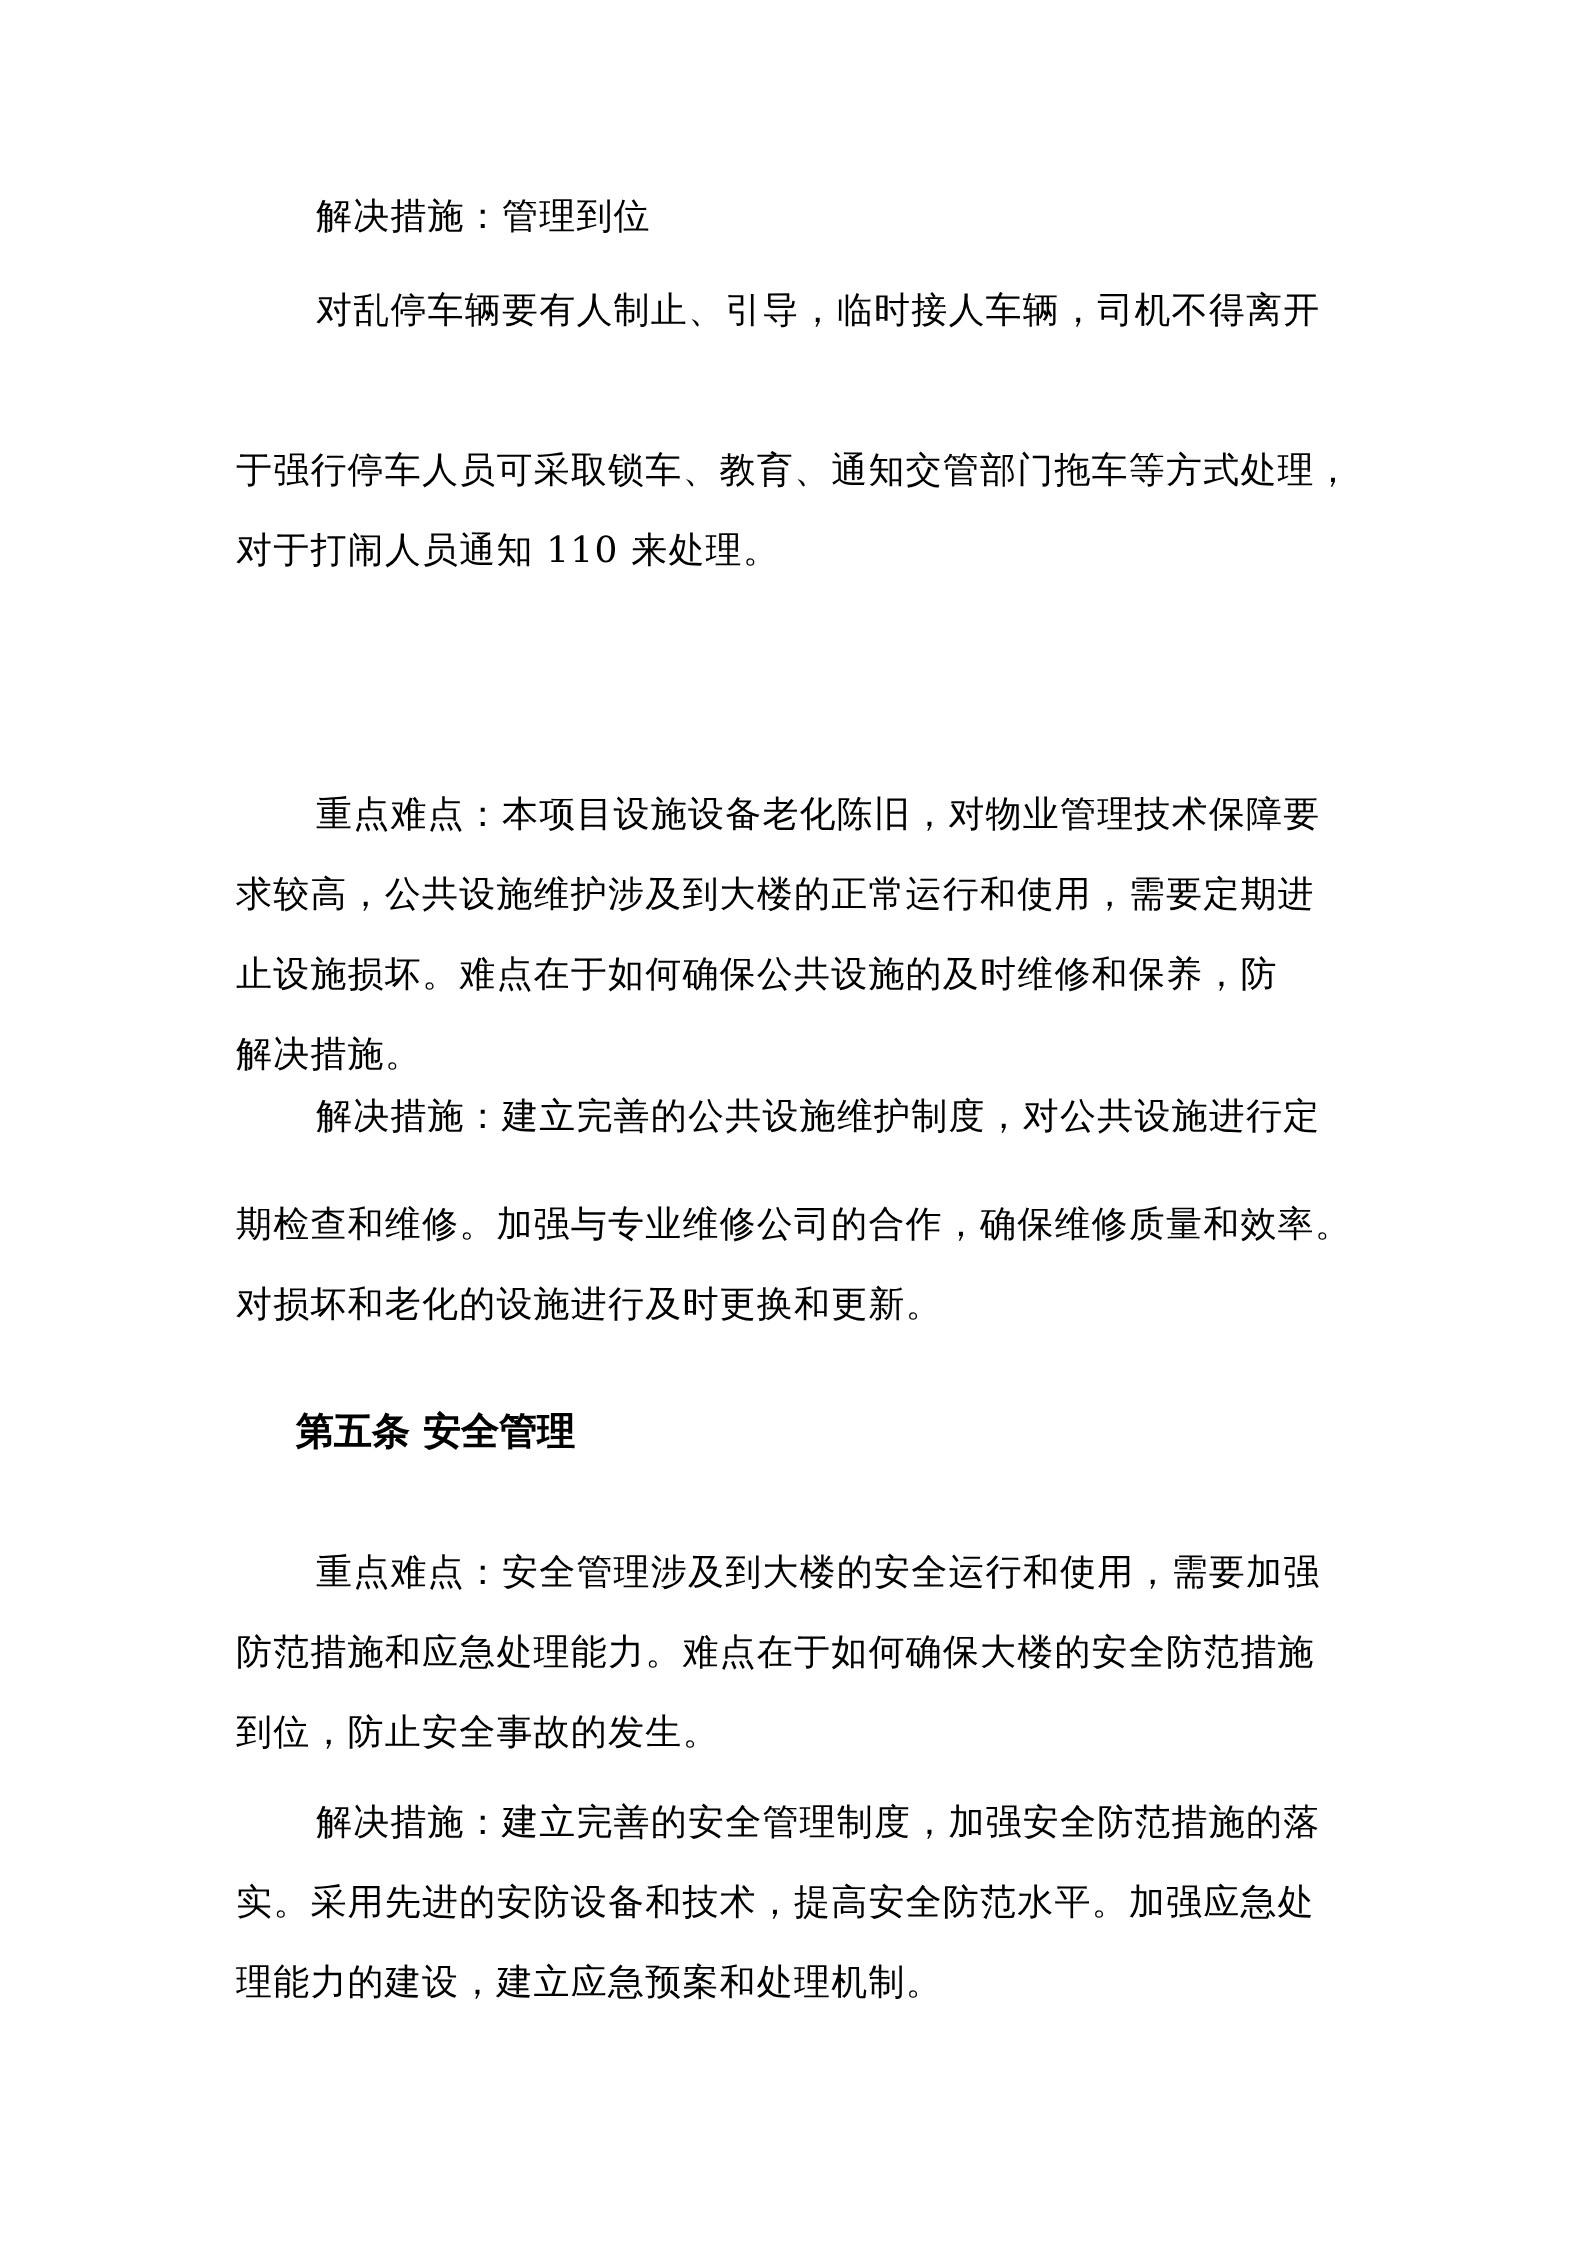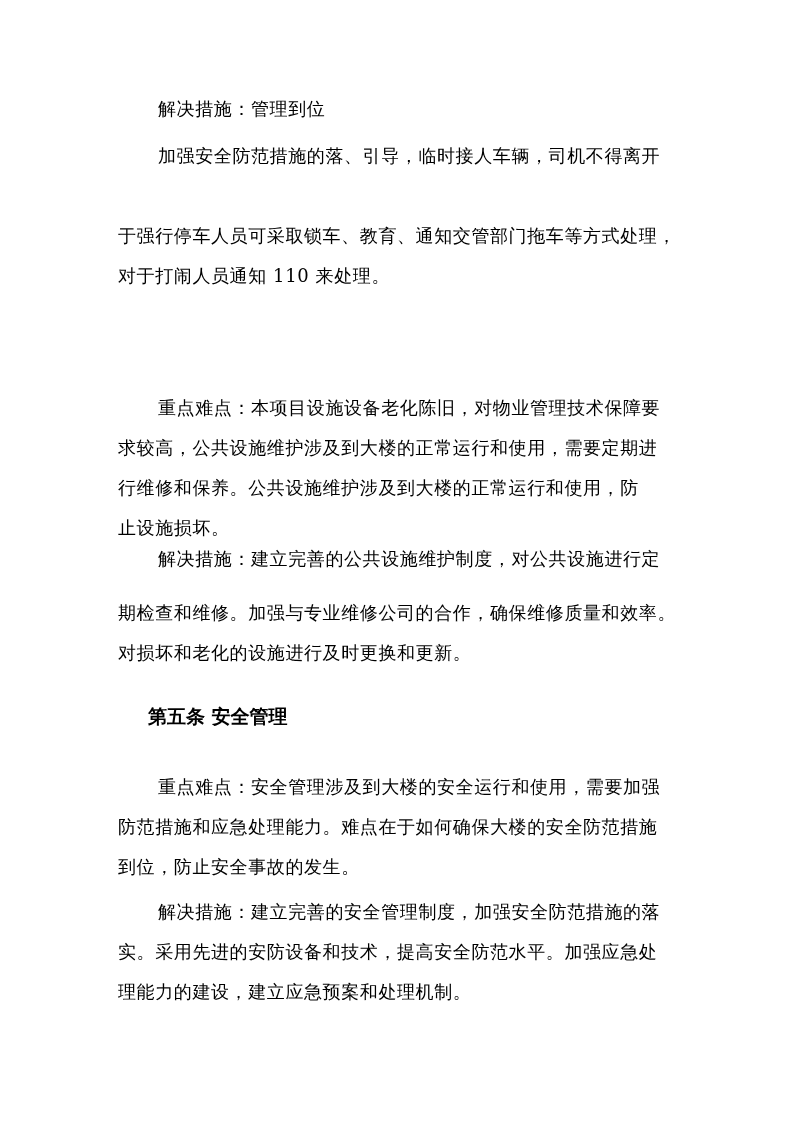--- a/index.html
+++ b/index.html
@@ -12,28 +12,28 @@
   .heading { position: absolute; left: 148px; font-size: 19px; line-height: 24px;
              font-weight: bold; white-space: nowrap;
              font-family: "DejaVu Sans", "Liberation Sans", sans-serif; }
 </style>
 </head>
 <body>
 
 <div class="page">
 
   <div class="line indent" style="top:98px">解决措施：管理到位</div>
-  <div class="line indent" style="top:145px">加强安全防范措施的落、引导，临时接人车辆，司机不得离开</div>
+  <div class="line indent" style="top:145px">对乱停车辆要有人制止、引导，临时接人车辆，司机不得离开</div>
   <div class="line" style="top:225px">于强行停车人员可采取锁车、教育、通知交管部门拖车等方式处理，</div>
   <div class="line" style="top:265px">对于打闹人员通知 110 来处理。</div>
 
   <div class="line indent" style="top:397px">重点难点：本项目设施设备老化陈旧，对物业管理技术保障要</div>
   <div class="line" style="top:437px">求较高，公共设施维护涉及到大楼的正常运行和使用，需要定期进</div>
-  <div class="line" style="top:477px">行维修和保养。公共设施维护涉及到大楼的正常运行和使用，防</div>
-  <div class="line" style="top:517px">止设施损坏。</div>
+  <div class="line" style="top:477px">止设施损坏。难点在于如何确保公共设施的及时维修和保养，防</div>
+  <div class="line" style="top:517px">解决措施。</div>
   <div class="line indent" style="top:548px">解决措施：建立完善的公共设施维护制度，对公共设施进行定</div>
   <div class="line" style="top:602px">期检查和维修。加强与专业维修公司的合作，确保维修质量和效率。</div>
   <div class="line" style="top:642px">对损坏和老化的设施进行及时更换和更新。</div>
 
   <div class="heading" style="top:704px">第五条 安全管理</div>
   <div class="line indent" style="top:776px">重点难点：安全管理涉及到大楼的安全运行和使用，需要加强</div>
   <div class="line" style="top:816px">防范措施和应急处理能力。难点在于如何确保大楼的安全防范措施</div>
   <div class="line" style="top:856px">到位，防止安全事故的发生。</div>
   <div class="line indent" style="top:901px">解决措施：建立完善的安全管理制度，加强安全防范措施的落</div>
   <div class="line" style="top:941px">实。采用先进的安防设备和技术，提高安全防范水平。加强应急处</div>

